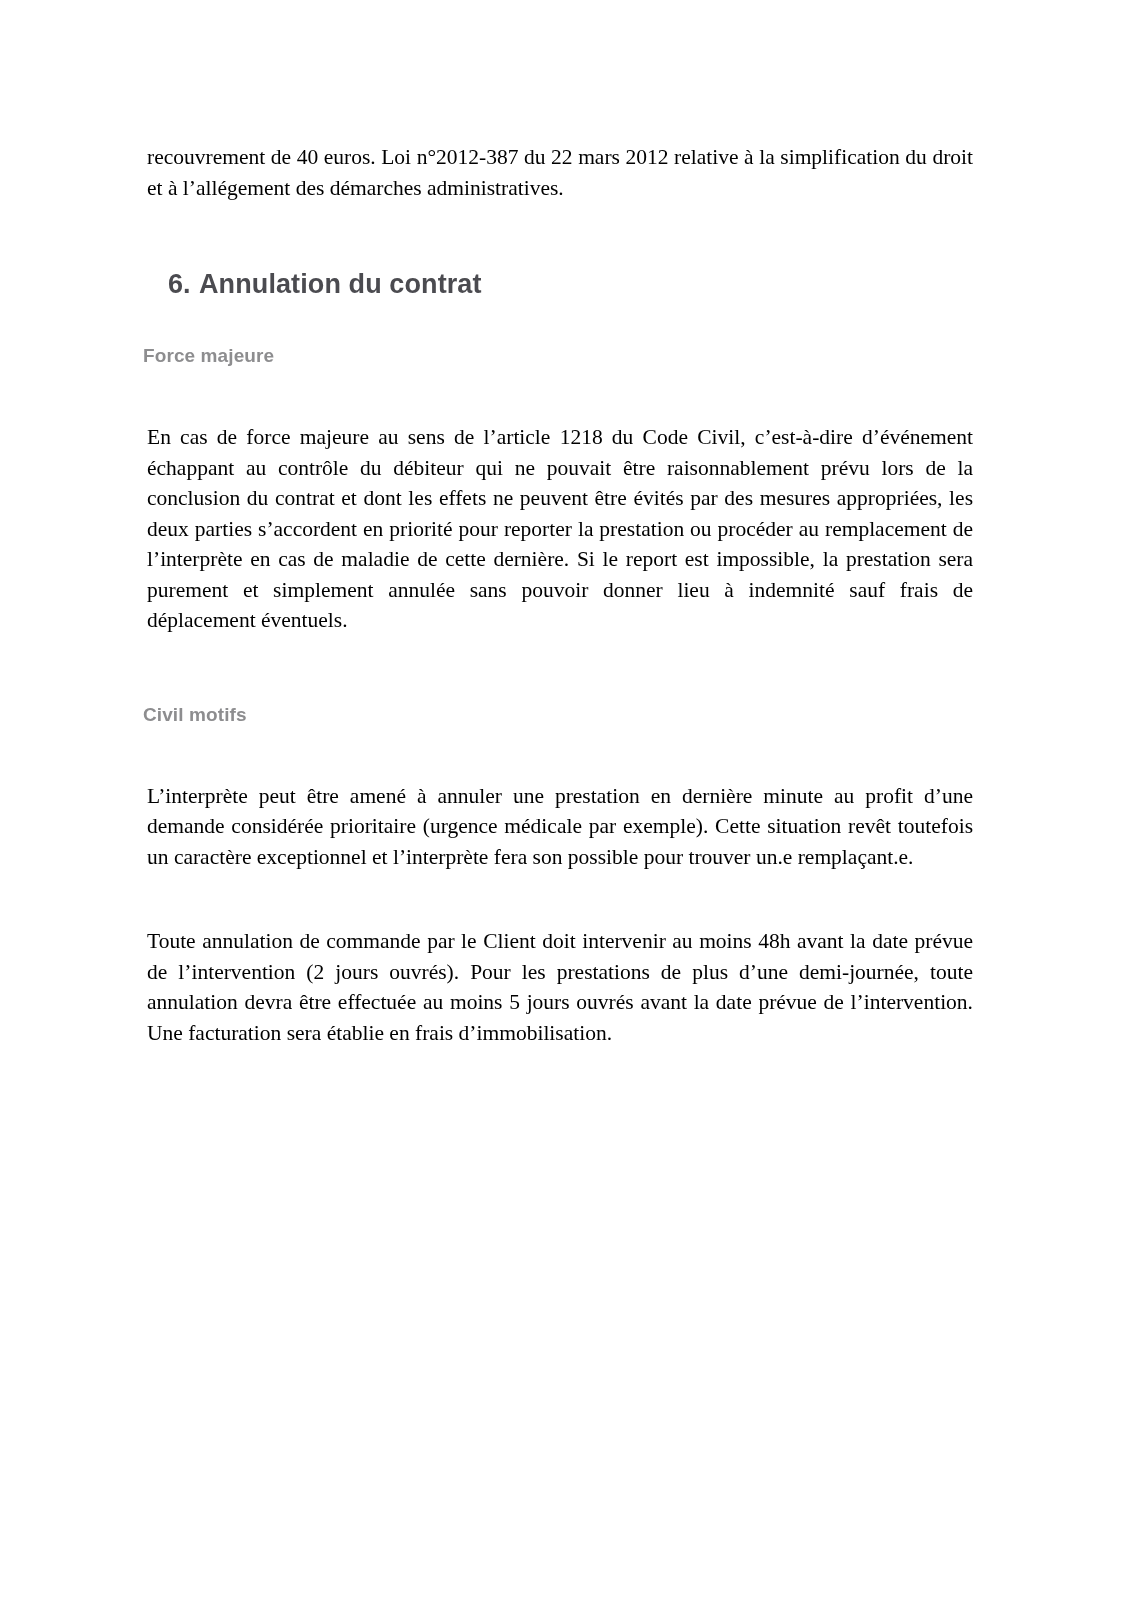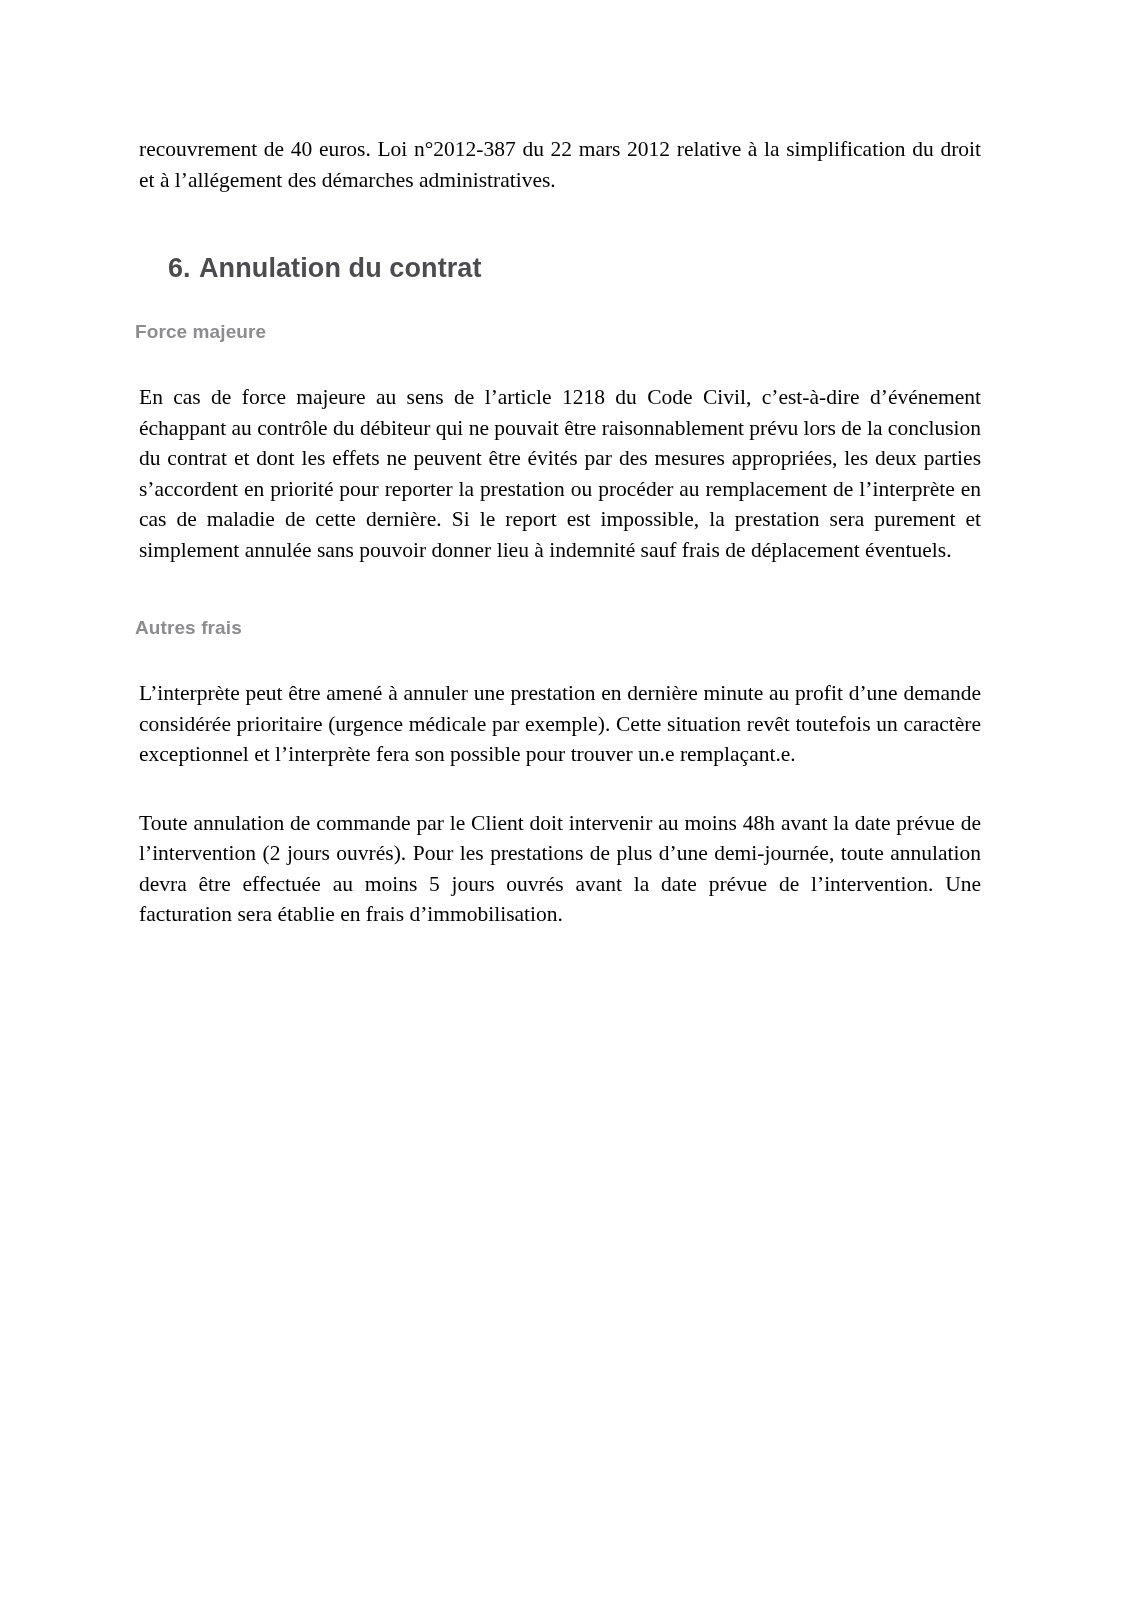--- a/index.html
+++ b/index.html
@@ -26,21 +26,21 @@
   }
 
   
   .para {
     font-family: "Liberation Serif", "DejaVu Serif", serif;
     font-size: 21.5px;
     line-height: 30.5px;
     color: #000000;
     text-align: justify;
     text-justify: inter-word;
-    margin: 8px;
+    margin: 16px;
     -webkit-hyphens: none;
     hyphens: none;
   }
 
   
   .gap-intro      { height: 48px; }
   .gap-after-h2   { height: 30px; }
   .gap-after-sub  { height: 25px; }
   .gap-before-sub { height: 38px; }
   .gap-para       { height: 22px; }
@@ -65,21 +65,21 @@
   }
   .h2-text {
     flex: 0 1 auto;
   }
 
   .h3 {
     font-family: "Liberation Sans", "DejaVu Sans", sans-serif;
     font-size: 19px;
     font-weight: bold;
     color: #8d8d8f;
-    margin: 4px;
+    margin: 12px;
     letter-spacing: 0.1px;
     line-height: 26px;
   }
 </style>
 </head>
 <body>
 
 <div class="page">
   <div class="content">
 
@@ -95,21 +95,21 @@
     <div class="gap-after-h2"></div>
 
     <h3 class="h3">Force majeure</h3>
 
     <div class="gap-after-sub"></div>
 
     <p class="para">En cas de force majeure au sens de l’article 1218 du Code Civil, c’est-à-dire d’événement échappant au contrôle du débiteur qui ne pouvait être raisonnablement prévu lors de la conclusion du contrat et dont les effets ne peuvent être évités par des mesures appropriées, les deux parties s’accordent en priorité pour reporter la prestation ou procéder au remplacement de l’interprète en cas de maladie de cette dernière. Si le report est impossible, la prestation sera purement et simplement annulée sans pouvoir donner lieu à indemnité sauf frais de déplacement éventuels.</p>
 
     <div class="gap-before-sub"></div>
 
-    <h3 class="h3">Autres frais</h3>
+    <h3 class="h3">Civil motifs</h3>
 
     <div class="gap-after-sub"></div>
 
     <p class="para">L’interprète peut être amené à annuler une prestation en dernière minute au profit d’une demande considérée prioritaire (urgence médicale par exemple). Cette situation revêt toutefois un caractère exceptionnel et l’interprète fera son possible pour trouver un.e remplaçant.e.</p>
 
     <div class="gap-para"></div>
 
     <p class="para">Toute annulation de commande par le Client doit intervenir au moins 48h avant la date prévue de l’intervention (2 jours ouvrés). Pour les prestations de plus d’une demi-journée, toute annulation devra être effectuée au moins 5 jours ouvrés avant la date prévue de l’intervention. Une facturation sera établie en frais d’immobilisation.</p>
 
     <div class="gap-para"></div>

